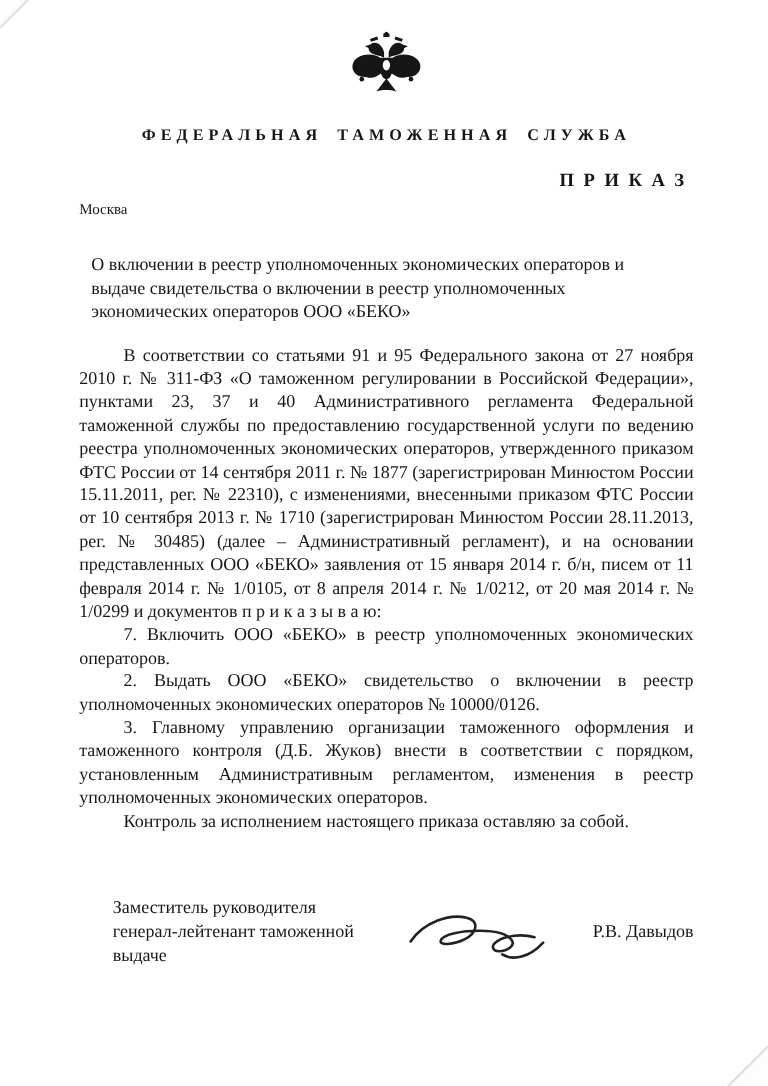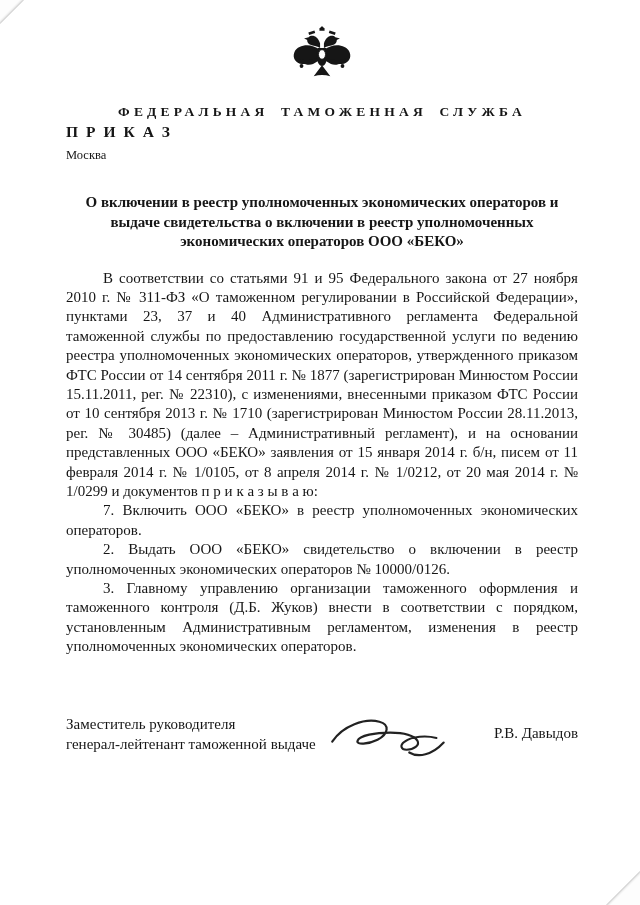--- a/index.html
+++ b/index.html
@@ -19,50 +19,50 @@
   .emblem { text-align: center; margin-top: 2px; }
   .org-name {
     text-align: center; margin-top: 12px;
     font-weight: bold; font-size: 13.5px; letter-spacing: 4.2px; word-spacing: 5px;
   }
   .org-short {
     text-align: center; margin-top: 9px;
     font-weight: bold; font-size: 13.5px; letter-spacing: 1.5px;
   }
   .doc-type {
-    text-align: left; margin-top: 3px;
+    text-align: right; margin-top: 21px;
     font-weight: bold; font-size: 15.5px; letter-spacing: 8px;
   }
   .req-row {
     display: flex; justify-content: space-between; align-items: baseline;
     margin-top: 14px; font-size: 14px; margin-left: -6px;
   }
   .date-underlined {
     display: inline-block; border-bottom: 1.5px solid #161616;
     padding: 0 16px 1px 4px; letter-spacing: 1px;
   }
   .num-group { white-space: nowrap; }
   .num-value {
     display: inline-block; width: 96px; border-bottom: 1.5px solid #161616;
     padding: 0 0 1px 8px; letter-spacing: 1px;
   }
   .city { font-size: 12.5px; margin-top: 7px; }
   .title {
     max-width: 492px; margin: 30px auto 0;
-    text-align: center; font-weight: bold; font-size: 15px; line-height: 19.5px;
+    font-weight: normal; font-size: 15px; line-height: 19.5px;
   }
   .body-text { margin-top: 17px; }
   .body-text p {
     margin: 0; text-align: justify; text-indent: 37px;
     font-size: 15px; line-height: 19.4px;
   }
   .control { margin-top: 19px; }
   .sig-row {
     margin-top: 52px;
-    display: flex; align-items: center; justify-content: space-between;
+    display: flex; align-items: center; justify-content: space-between; margin-left: 28px;
   }
   .sig-position { font-size: 15px; line-height: 20px; }
   .sig-name { font-size: 15px; white-space: nowrap; }
   .sig-script { margin: 0 6px -8px 0; }
 </style>
 </head>
 <body>
 
 <div class="page-wrap">
   <div class="page">
@@ -97,20 +97,21 @@
 
     <div class="city">Москва</div>
 
     <div class="title">О включении в реестр уполномоченных экономических операторов и выдаче свидетельства о включении в реестр уполномоченных экономических операторов ООО «БЕКО»</div>
 
     <div class="body-text">
       <p>В соответствии со статьями 91 и 95 Федерального закона от 27 ноября 2010 г. № 311-ФЗ «О таможенном регулировании в Российской Федерации», пунктами 23, 37 и 40 Административного регламента Федеральной таможенной службы по предоставлению государственной услуги по ведению реестра уполномоченных экономических операторов, утвержденного приказом ФТС России от 14 сентября 2011 г. № 1877 (зарегистрирован Минюстом России 15.11.2011, рег. № 22310), с изменениями, внесенными приказом ФТС России от 10 сентября 2013 г. № 1710 (зарегистрирован Минюстом России 28.11.2013, рег. № 30485) (далее – Административный регламент), и на основании представленных ООО «БЕКО» заявления от 15 января 2014 г. б/н, писем от 11 февраля 2014 г. № 1/0105, от 8 апреля 2014 г. № 1/0212, от 20 мая 2014 г. № 1/0299 и документов п р и к а з ы в а ю:</p>
       <p>7. Включить ООО «БЕКО» в реестр уполномоченных экономических операторов.</p>
       <p>2. Выдать ООО «БЕКО» свидетельство о включении в реестр уполномоченных экономических операторов № 10000/0126.</p>
       <p>3. Главному управлению организации таможенного оформления и таможенного контроля (Д.Б. Жуков) внести в соответствии с порядком, установленным Административным регламентом, изменения в реестр уполномоченных экономических операторов.</p>
+      <p class="control">Контроль за исполнением настоящего приказа оставляю за собой.</p>
     </div>
 
     <div class="sig-row">
       <div class="sig-position">
         <div>Заместитель руководителя</div>
         <div>генерал-лейтенант таможенной выдаче</div>
       </div>
       <svg class="sig-script" viewBox="0 0 170 64" width="158" height="58" aria-hidden="true">
         <path d="M8 36 C20 18 44 10 60 14 c12 3 10 14 -2 20 c-10 5 -24 6 -22 1 c2 -6 20 -9 36 -9 c14 0 26 3 30 9 c3 5 -4 10 -12 10 c-6 0 -8 -5 -2 -9 c8 -6 24 -7 35 -4 m-30 16 c10 6 25 3 38 -11" fill="none" stroke="#222222" stroke-width="2.4" stroke-linecap="round"></path>
       </svg>

